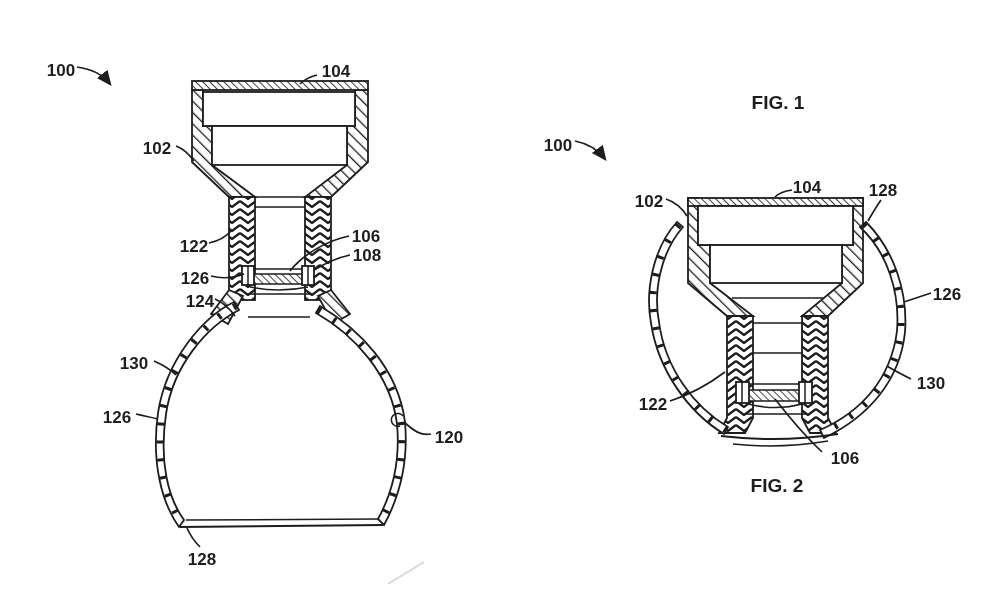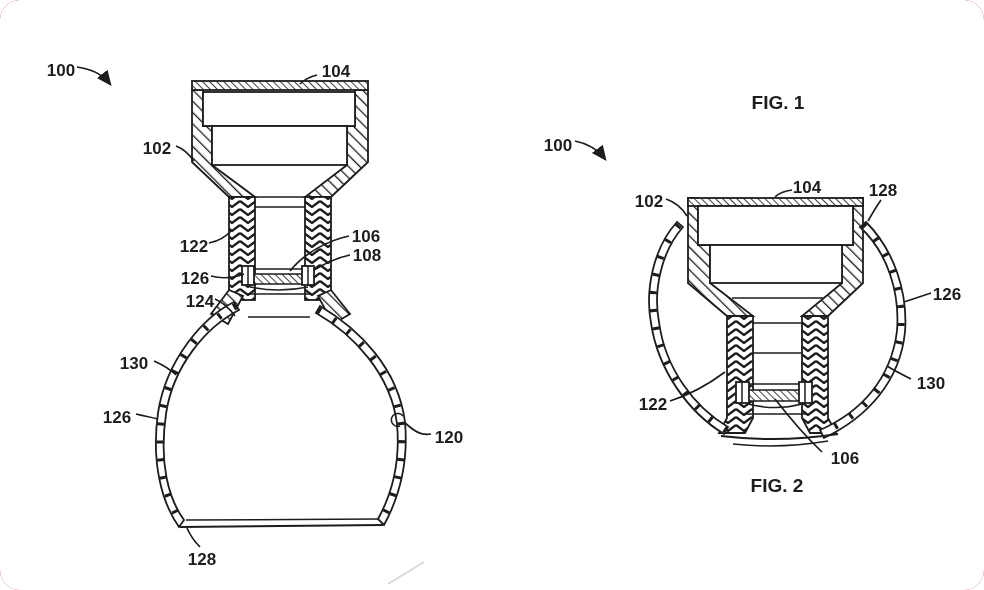--- a/index.html
+++ b/index.html
@@ -1,17 +1,17 @@
 <!DOCTYPE html>
 <html><head>
 <meta charset="utf-8">
 <style>
   html,body{margin:0;padding:0;background:#ffffff;}
   .page{position:relative;width:984px;height:590px;background:#b91c1c;overflow:hidden;
-        font-family:"Liberation Sans",sans-serif;border-radius:20px;}
+        font-family:"Liberation Sans",sans-serif;}
   svg{display:block;}
   .ref-label{font-family:"Liberation Sans",sans-serif;font-weight:bold;font-size:17px;fill:#1d1d1d;}
   .fig-caption{font-family:"Liberation Sans",sans-serif;font-weight:bold;font-size:19px;fill:#1d1d1d;}
   .outline{fill:none;stroke:#1d1d1d;stroke-width:2;}
   .thin{fill:none;stroke:#1d1d1d;stroke-width:1.5;}
   .leader{fill:none;stroke:#1d1d1d;stroke-width:1.7;}
   .wall{stroke:#1d1d1d;stroke-width:1.8;}
   .white{fill:#ffffff;stroke:#1d1d1d;stroke-width:1.8;}
   .band{fill:#ffffff;stroke:#1d1d1d;stroke-width:1.8;}
   .ticks{fill:none;stroke:#1d1d1d;stroke-width:7;stroke-dasharray:3 15;}

